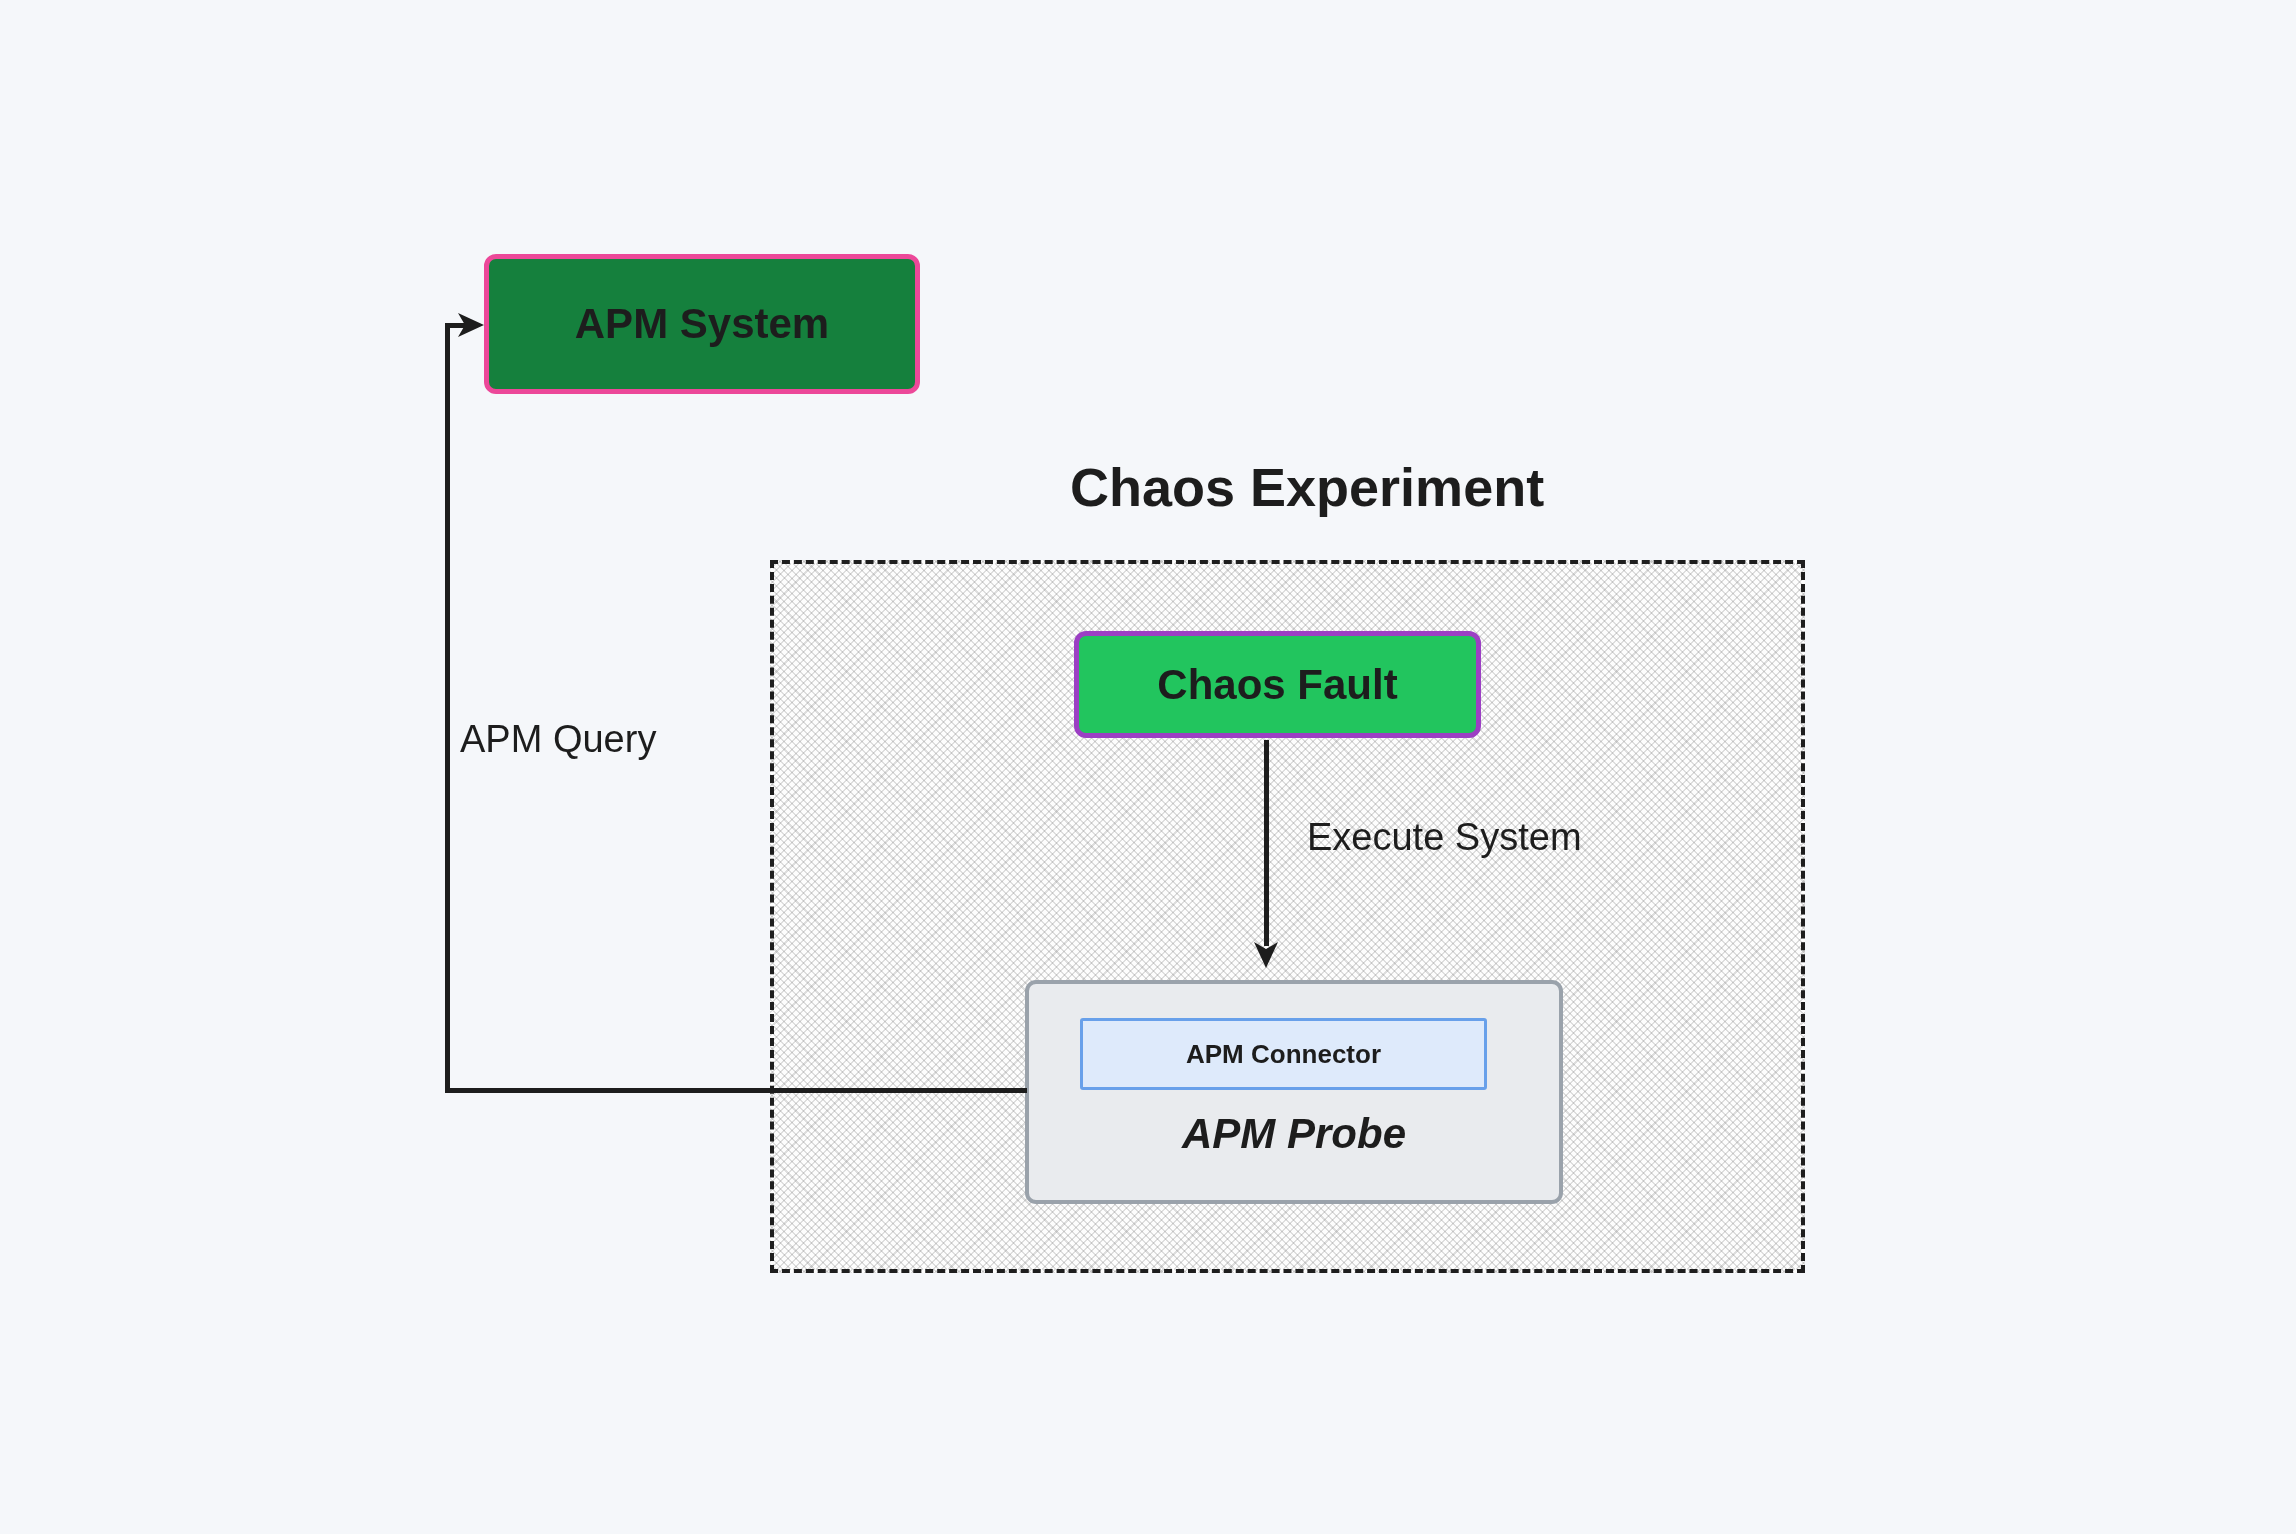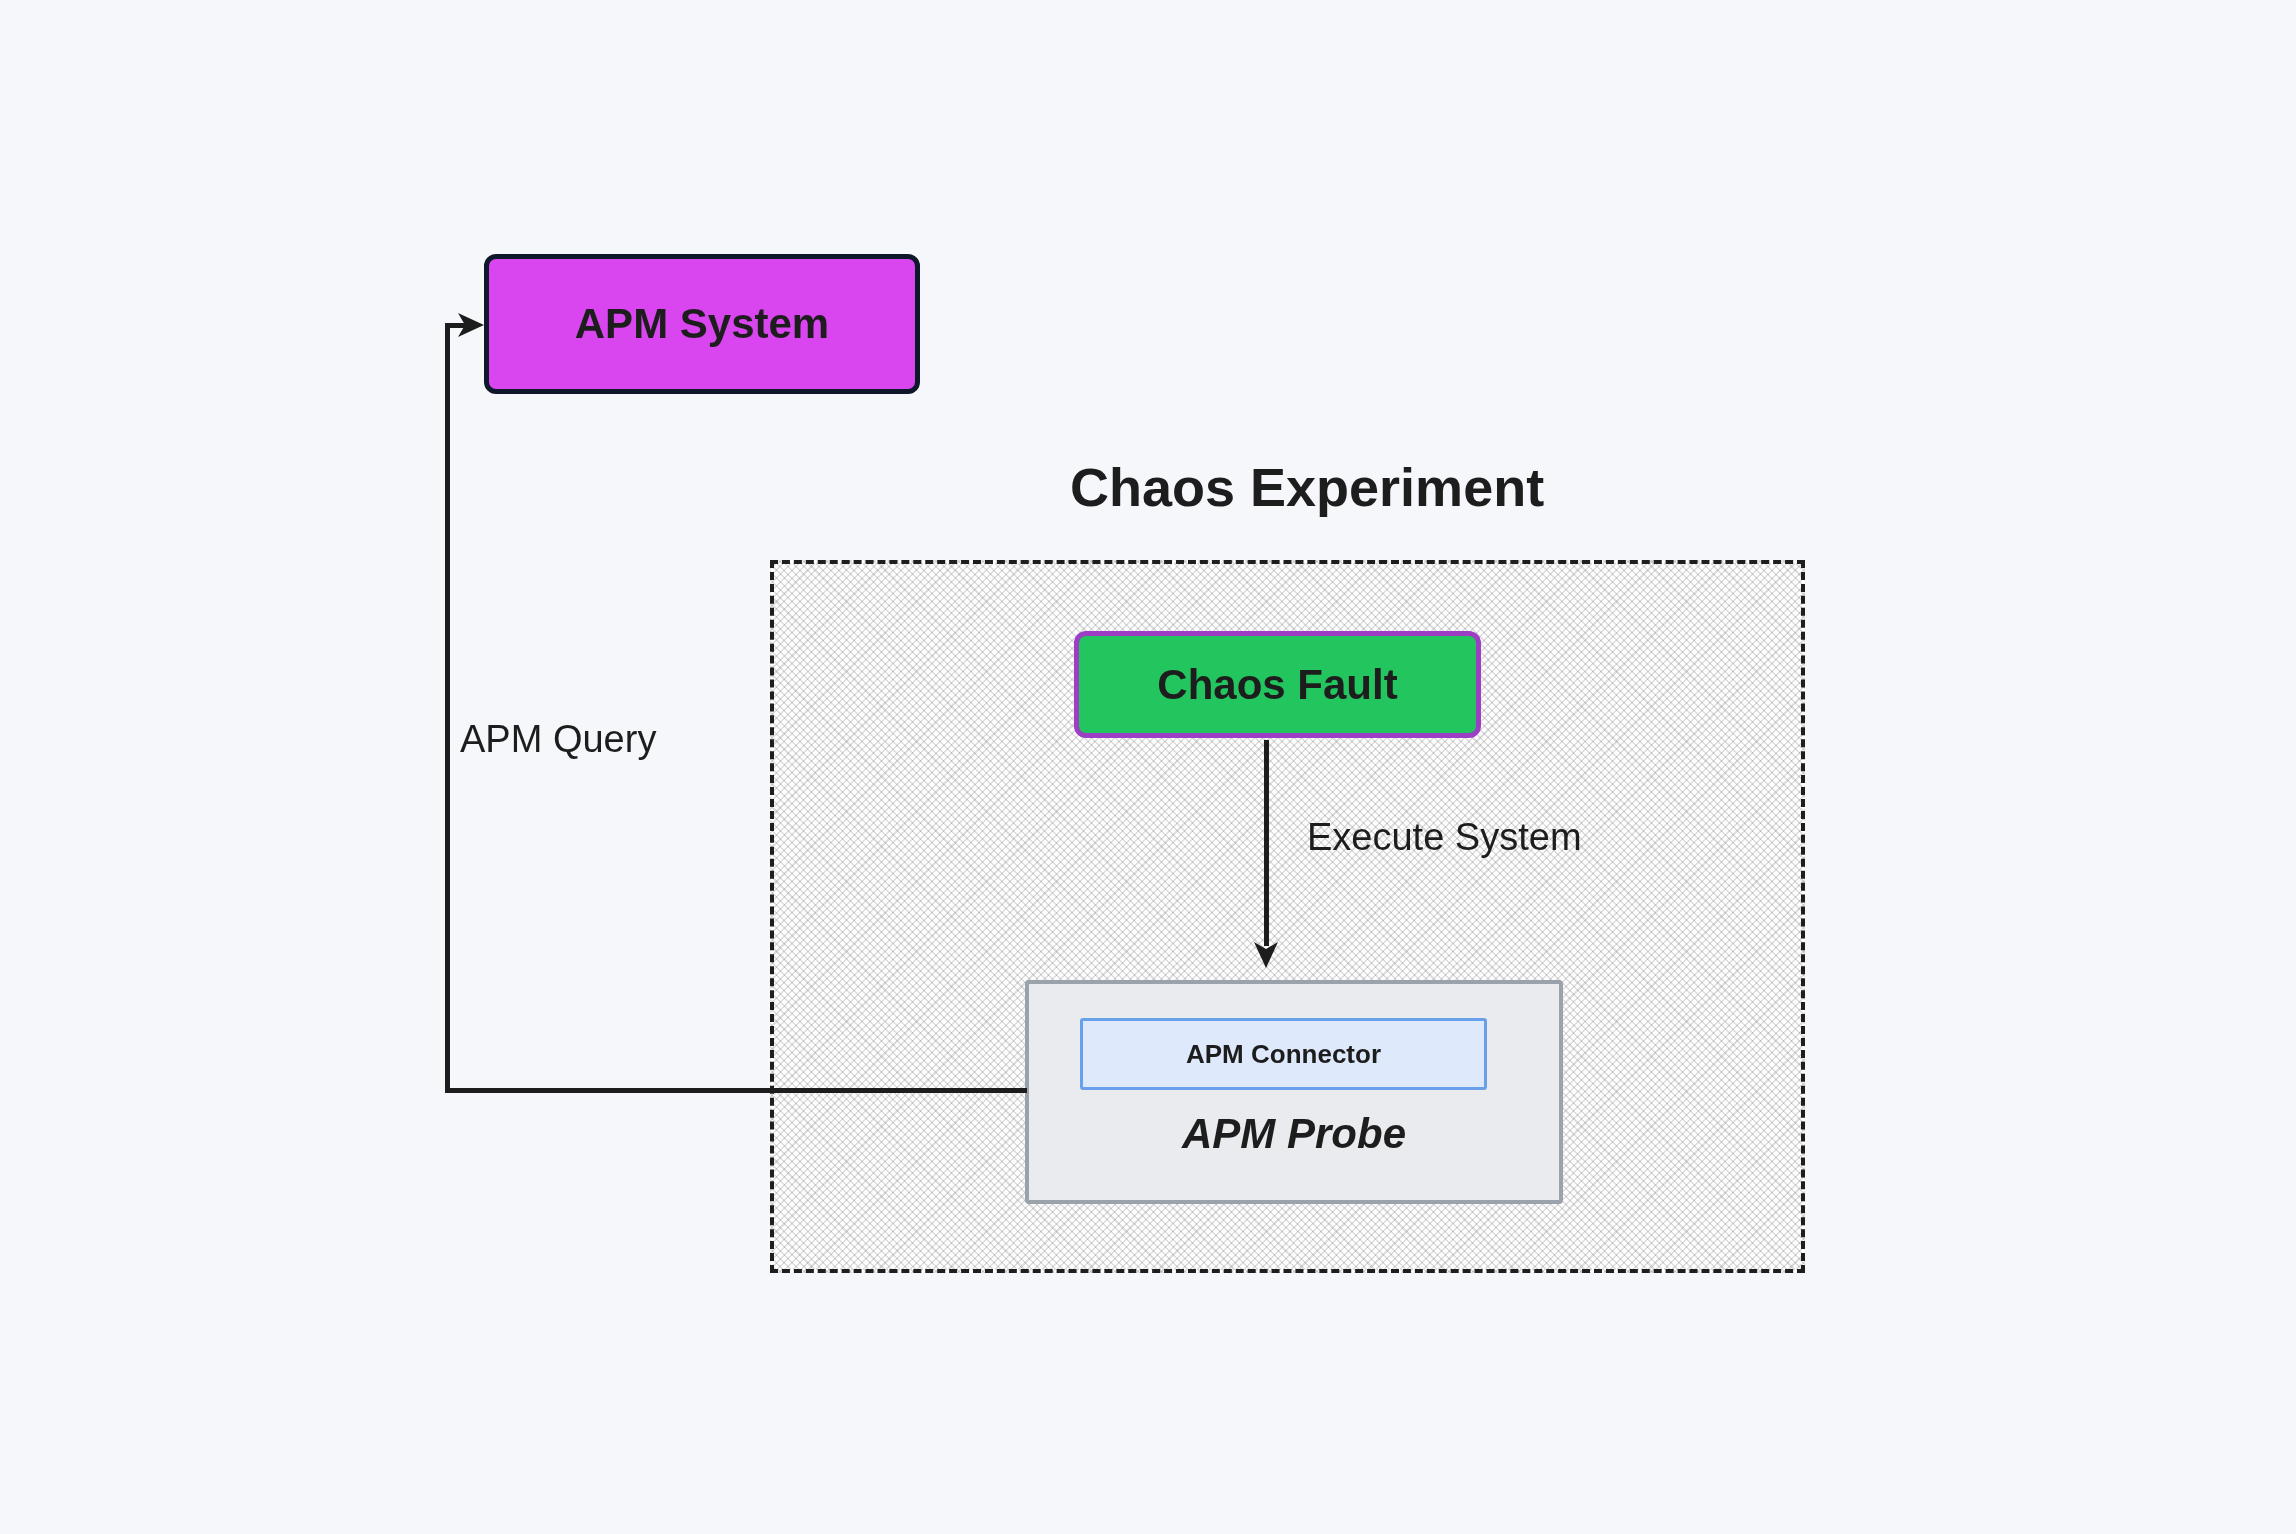--- a/index.html
+++ b/index.html
@@ -15,22 +15,22 @@
   }
   .node {
     position: absolute;
     display: flex;
     align-items: center;
     justify-content: center;
     text-align: center;
   }
   #apm-system {
     left: 484px; top: 254px; width: 436px; height: 140px;
-    background: #d946ef;
-    border: 5px solid #0f172a;
+    background: #15803d;
+    border: 5px solid #ec4899;
     border-radius: 12px;
     font-size: 42px; font-weight: 600;
   }
   #chaos-title {
     position: absolute;
     left: 1070px; top: 456px;
     font-size: 54px; font-weight: 700;
     color: #1d1d1d;
     white-space: nowrap;
   }
@@ -47,21 +47,21 @@
     left: 1074px; top: 631px; width: 407px; height: 107px;
     background: #22c55e;
     border: 5px solid #9c3fc4;
     border-radius: 12px;
     font-size: 42px; font-weight: 600;
   }
   #apm-probe {
     left: 1025px; top: 980px; width: 538px; height: 224px;
     background: #e9ebee;
     border: 4px solid #9aa2ab;
-    border-radius: 4px;
+    border-radius: 11px;
     display: block;
   }
   #apm-connector {
     position: absolute;
     left: 51px; top: 34px; width: 407px; height: 72px;
     background: #deeafb;
     border: 3px solid #68a0ea;
     border-radius: 3px;
     display: flex; align-items: center; justify-content: center;
     font-size: 26px; font-weight: 600;

